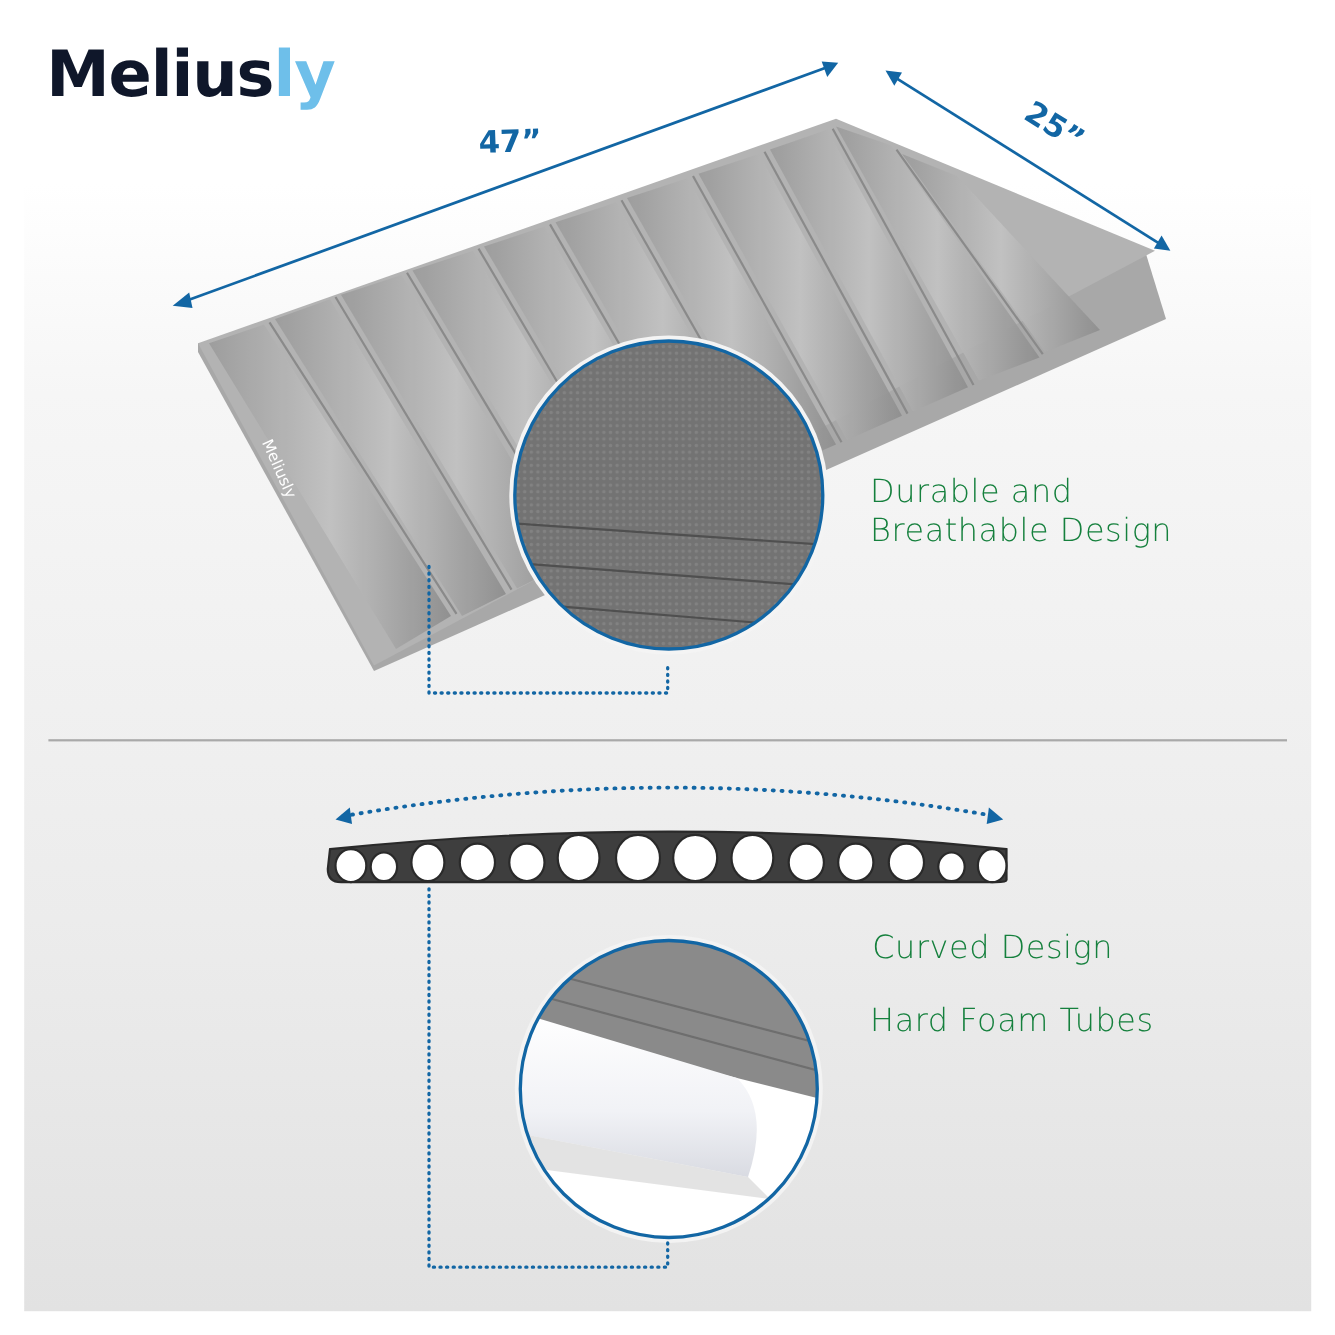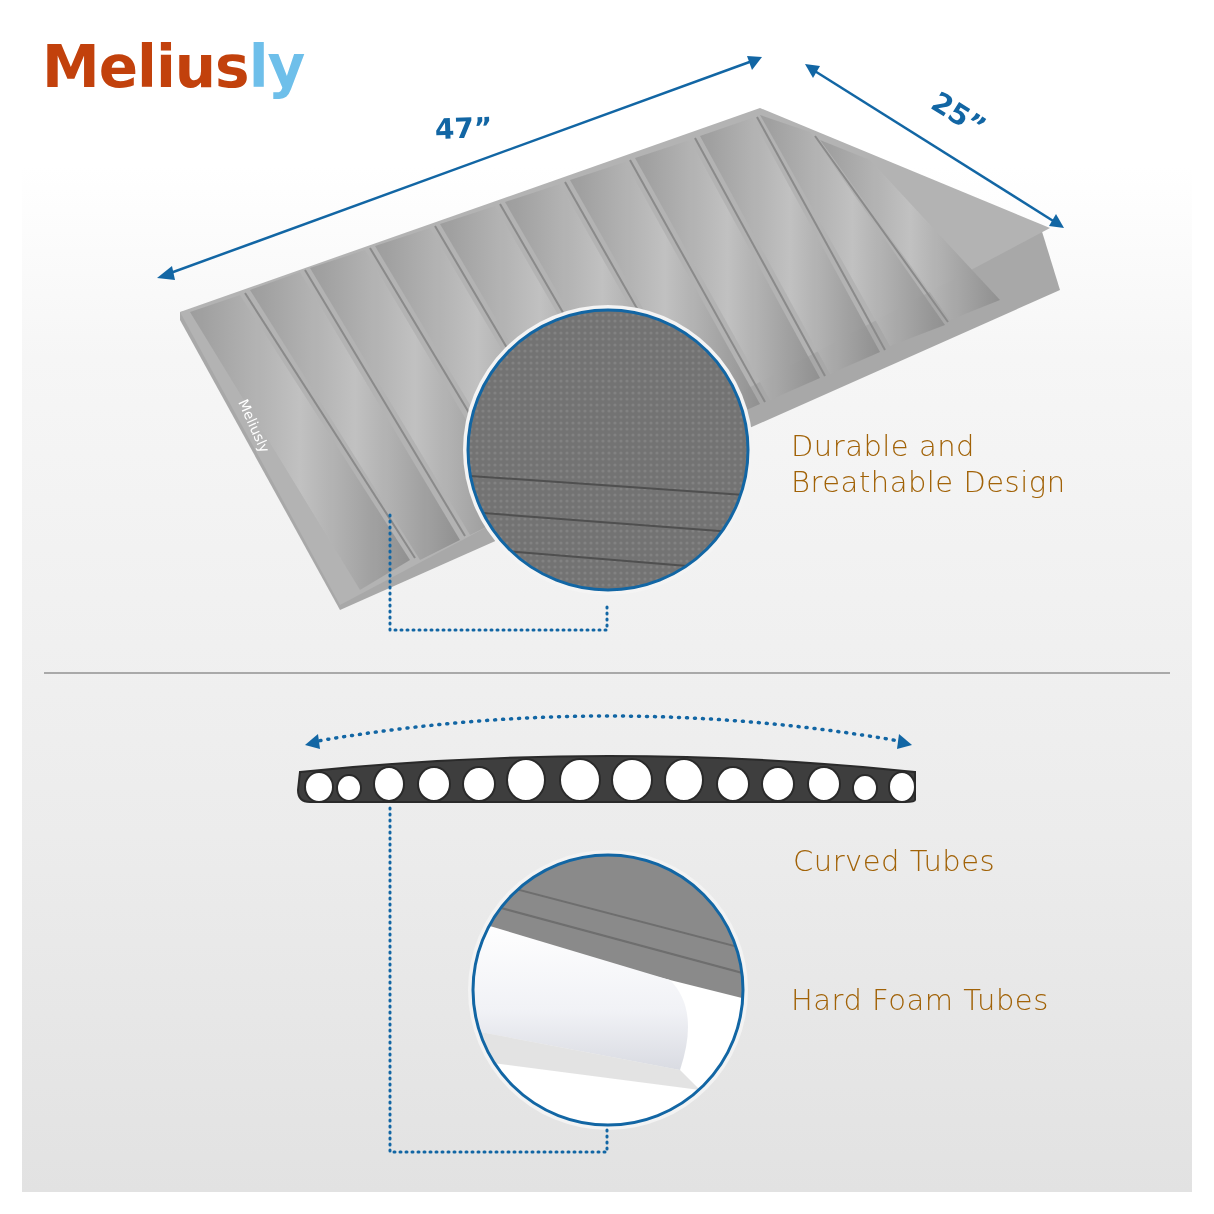--- a/index.html
+++ b/index.html
@@ -1,24 +1,24 @@
 <!DOCTYPE html>
 <html><head>
 <meta charset="utf-8">
 <style>
   html,body{margin:0;padding:0;background:#ffffff;}
   body{width:1214px;height:1214px;position:relative;overflow:hidden;font-family:"Liberation Sans",sans-serif;}
   .panel{position:absolute;left:22px;top:0;width:1170px;height:1192px;
     background:linear-gradient(180deg,#ffffff 0%,#ffffff 14%,#f6f6f6 30%,#f1f1f1 50%,#ececec 70%,#e2e2e2 100%);}
   .logo{position:absolute;left:42px;top:38px;font-size:58px;font-weight:700;letter-spacing:-1px;line-height:1;
     font-family:"DejaVu Sans",sans-serif;}
-  .logo .dark{color:#c2410c;}
+  .logo .dark{color:#0f172a;}
   .logo .light{color:#6ebfea;margin-top:24px;}
   svg.layer{position:absolute;left:0;top:0;}
-  .feature{position:absolute;color:#a16207;font-size:29px;line-height:36px;letter-spacing:.5px;font-family:"DejaVu Sans",sans-serif;font-weight:300;}
+  .feature{position:absolute;color:#15803d;font-size:29px;line-height:36px;letter-spacing:.5px;font-family:"DejaVu Sans",sans-serif;font-weight:300;}
   .feature span{display:block;}
   .divider{position:absolute;left:44px;top:672px;width:1126px;height:2px;background:#a9a9a9;}
   .dim{position:absolute;color:#1266a4;font-weight:700;font-size:28px;font-family:"DejaVu Sans",sans-serif;}
 </style>
 </head>
 <body>
 
 <div class="panel"></div>
 
 <div class="logo"><span class="dark">Melius</span><span class="light">ly</span></div>
@@ -156,18 +156,18 @@
 <div class="dim" style="left:930px;top:98px;transform:rotate(32deg);">25”</div>
 
 <div class="feature" style="left:791px;top:428px;">
   <span>Durable and</span>
   <span>Breathable Design</span>
 </div>
 
 <div class="divider"></div>
 
 <div class="feature" style="left:793px;top:843px;">
-  <span>Curved Tubes</span>
+  <span>Curved Design</span>
 </div>
 
-<div class="feature" style="left:791px;top:982px;">
+<div class="feature" style="left:791px;top:909px;">
   <span>Hard Foam Tubes</span>
 </div>
 
 </body></html>

